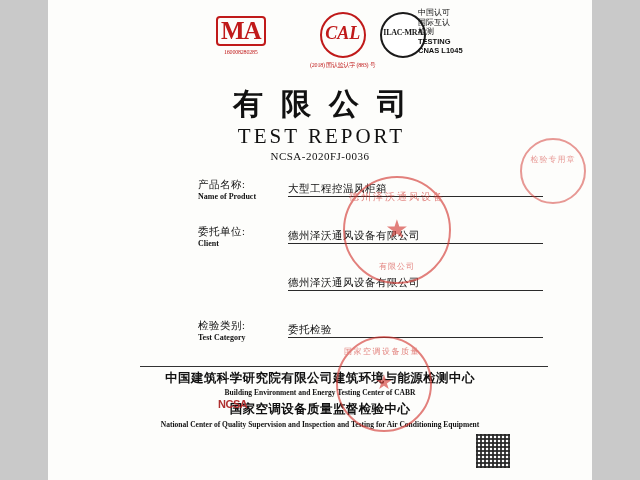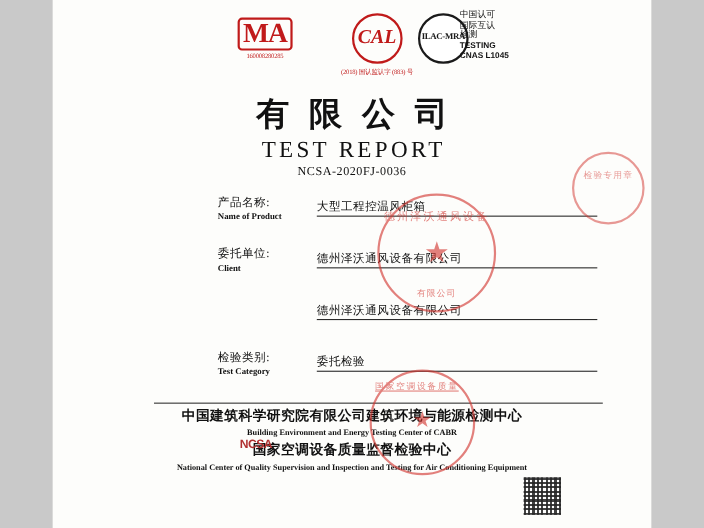--- a/index.html
+++ b/index.html
@@ -335,25 +335,24 @@
   .stamp-footer {
     left: 288px;
     top: 336px;
     width: 92px;
     height: 92px;
   }
   .stamp-footer .arc {
     position: absolute;
     left: 0; right: 10px;
     top: 8px;
-    text-align: center;
+    text-align: right;
     font-size: 8px;
     color: #d2352f;
     letter-spacing: 1.5px;
-    text-decoration: underline;
   }
   .stamp-footer .star {
     position: absolute;
     left: 50%;
     top: 48%;
     transform: translate(-50%,-50%);
     color: #d2352f;
     font-size: 20px;
   }
   .stamp-edge {

